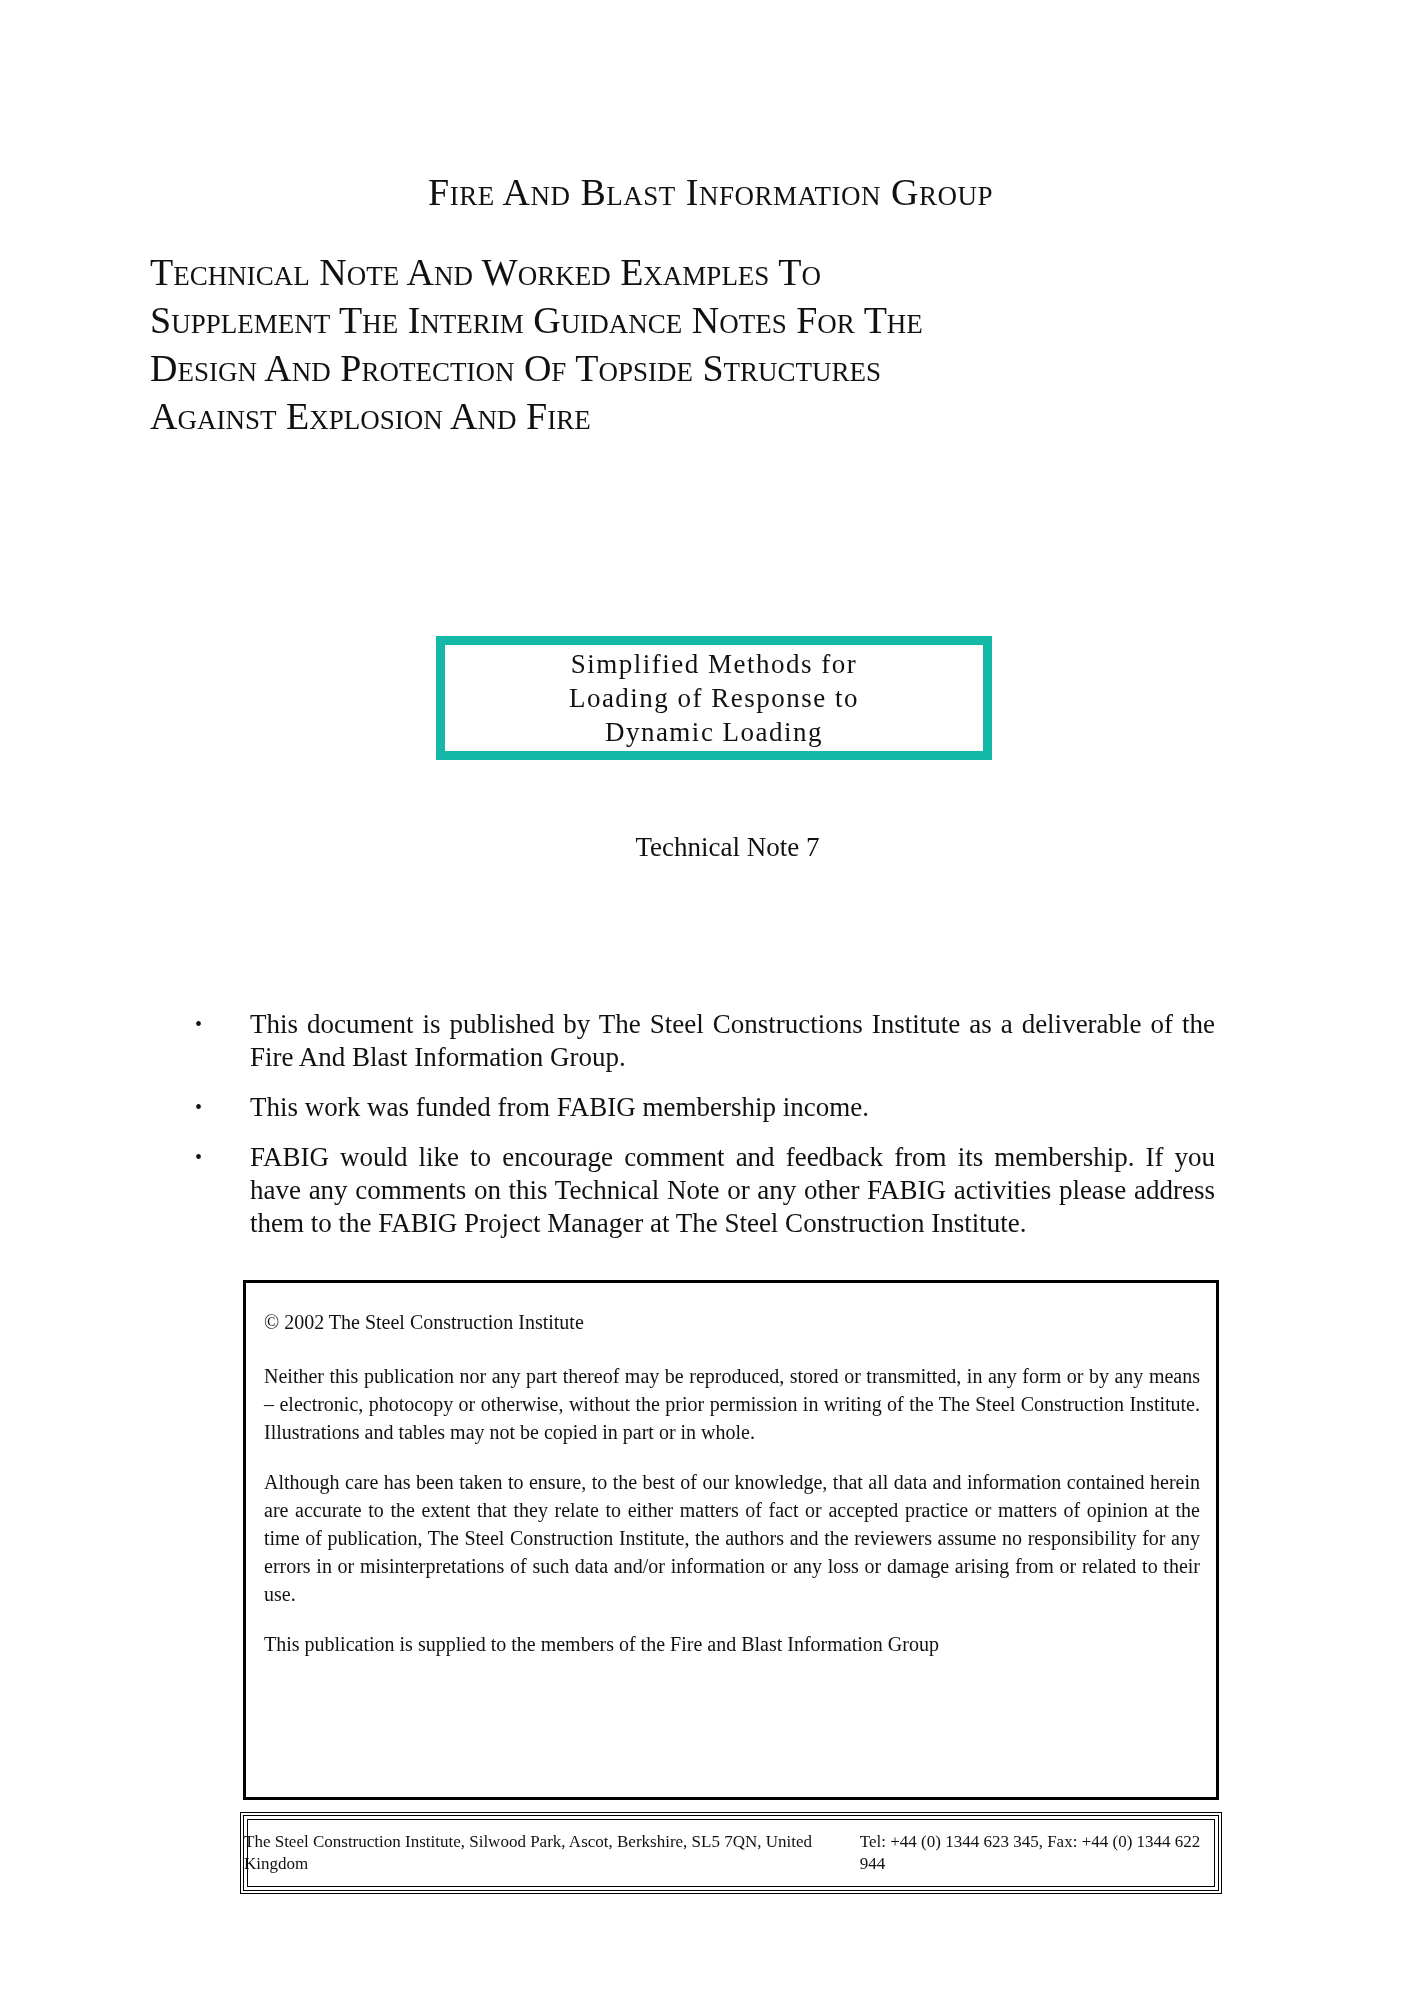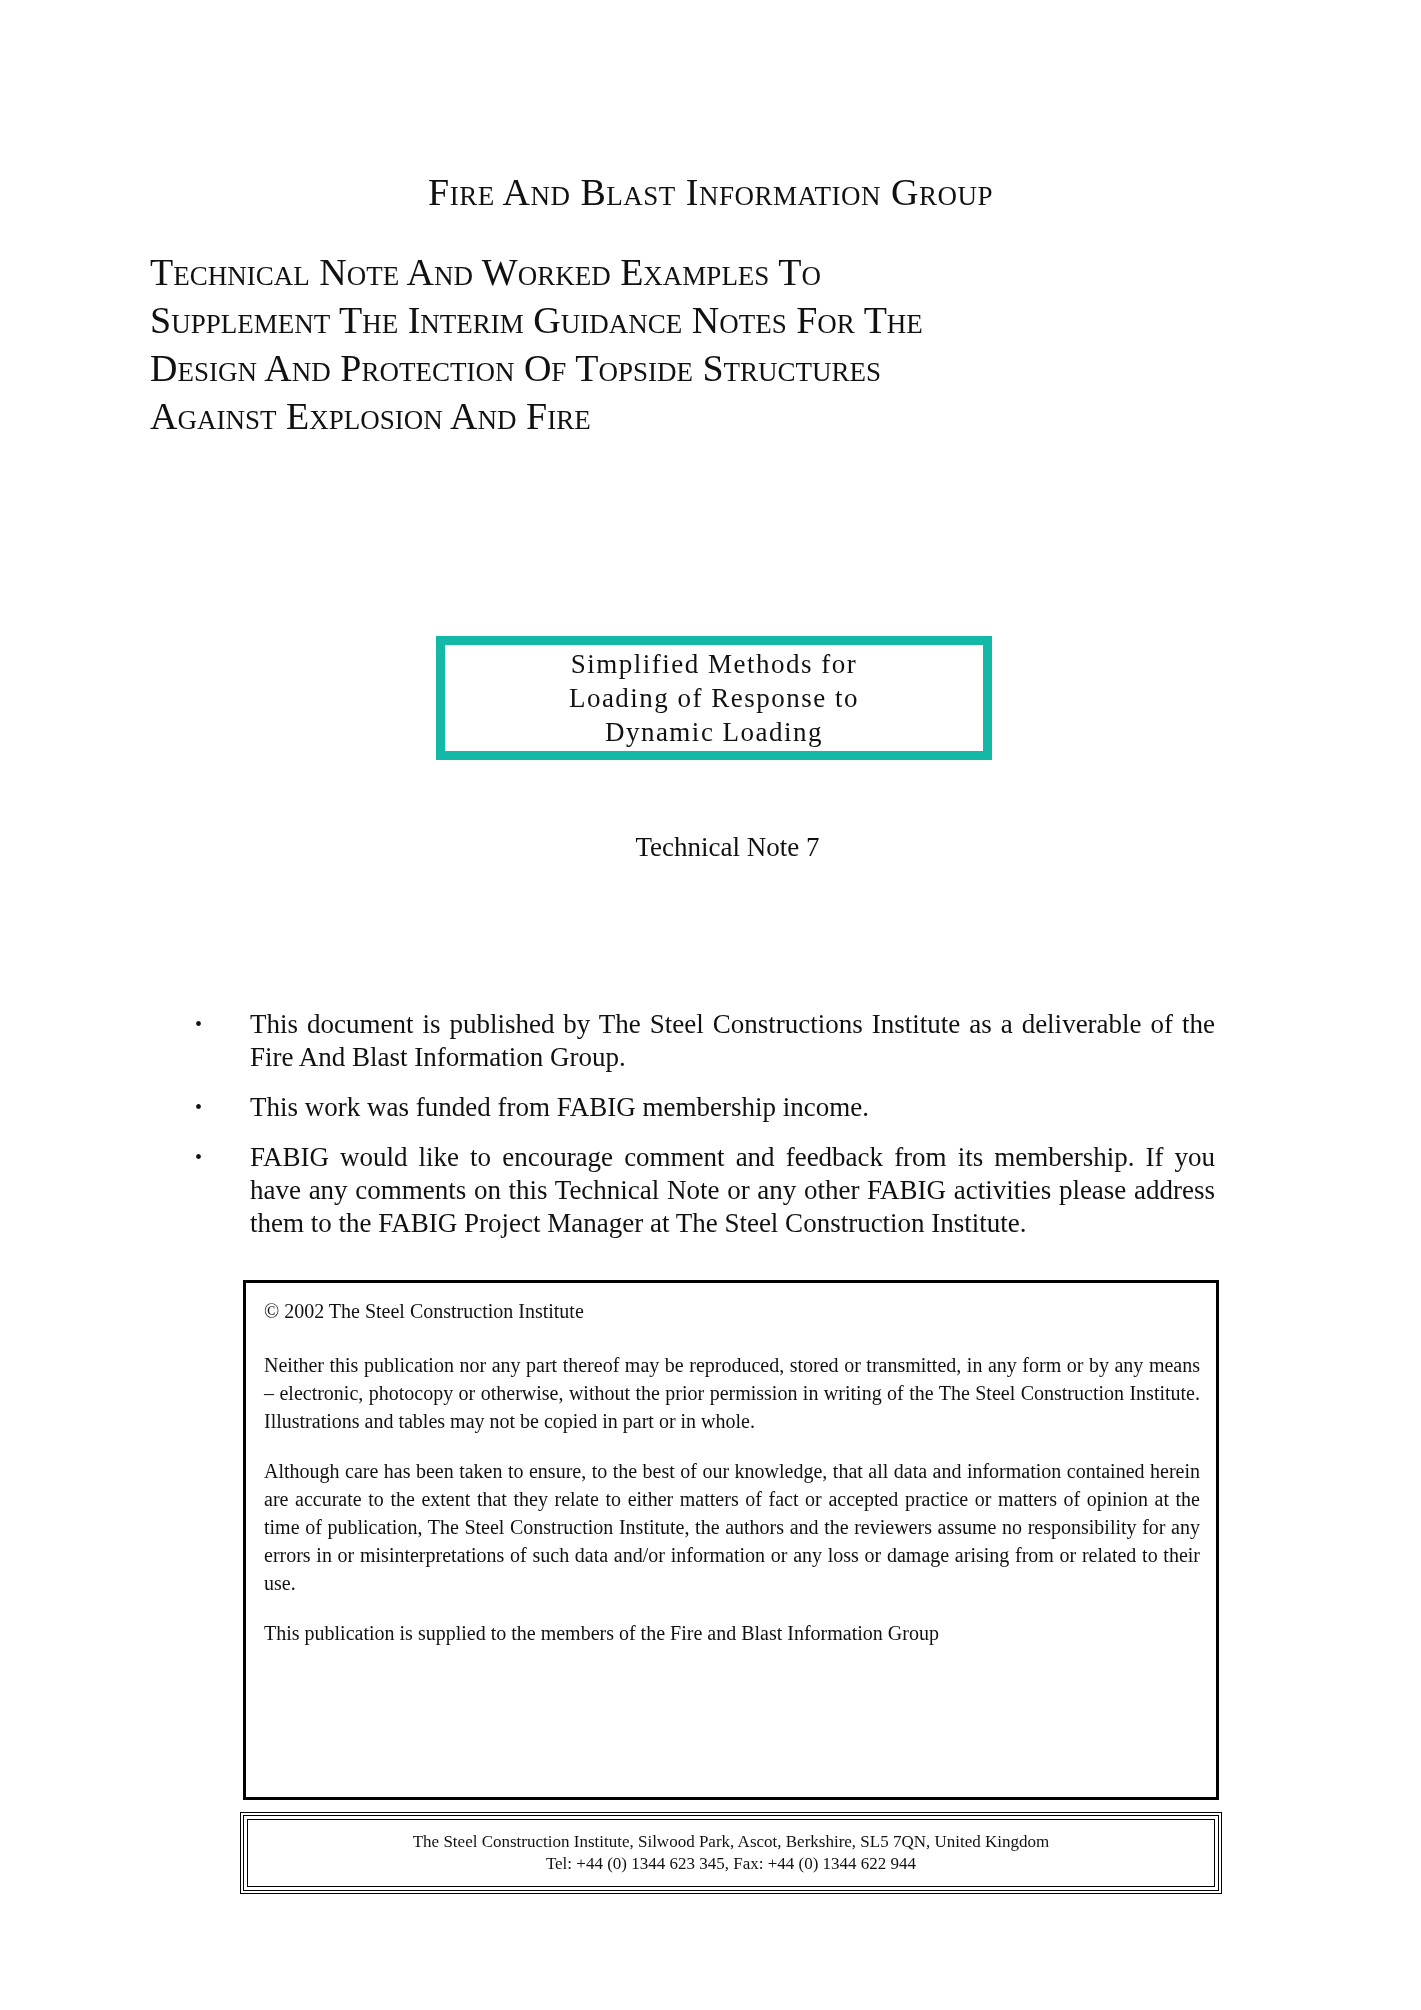--- a/index.html
+++ b/index.html
@@ -37,30 +37,30 @@
       margin: 0; padding: 0; list-style: none;
       font-size: 27px; line-height: 33px;
     }
     .bullets li { position: relative; padding-left: 55px; margin-bottom: 17px; text-align: justify; }
     .bullets .bullet-dot {
       position: absolute; left: 0; top: 0; font-size: 20px;
     }
 
     .copyright-box {
       position: absolute; left: 243px; top: 1280px; width: 976px; height: 520px;
-      border: 3px solid #000; box-sizing: border-box; padding: 14px 16px 0 18px;
+      border: 3px solid #000; box-sizing: border-box; padding: 25px 16px 0 18px;
       font-size: 20px; line-height: 28px;
     }
     .copyright-box p { margin: 0 0 22px 0; text-align: justify; }
     .copyright-box p.first { margin-bottom: 26px; }
 
     .address-box {
       position: absolute; left: 240px; top: 1812px; width: 982px; height: 82px;
       border: 4px double #000; box-sizing: border-box;
-      display: flex; flex-direction: column; align-items: center; justify-content: center;
+      display: flex; flex-direction: row; align-items: center; justify-content: center;
       font-size: 17px; line-height: 22px;
     }
     .address-inner {
       position: absolute; inset: 3px; border: 1px solid #000;
     }
   </style>
 </head>
 <body>
 
 <div class="page">

